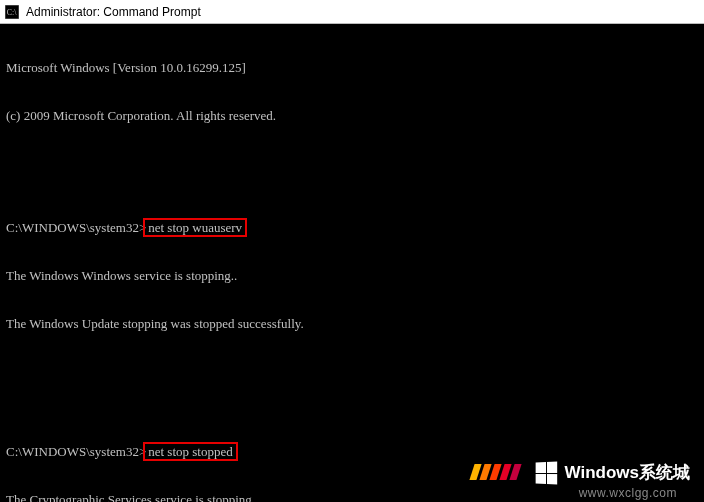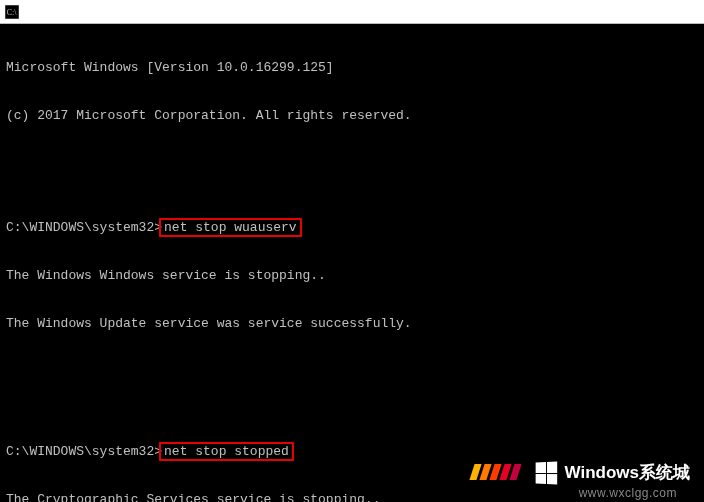--- a/index.html
+++ b/index.html
@@ -40,20 +40,21 @@
       width: 14px;
       height: 14px;
     }
     .terminal {
       padding: 4px 6px;
       line-height: 16px;
       white-space: pre;
     }
     .line {
       display: block;
+      font-family: Liberation Serif, serif;
     }
     .prompt {
       display: inline;
     }
     .cmd {
       display: inline;
     }
     .highlight {
       border: 2px solid #e60000;
       padding: 0 3px;
@@ -120,30 +121,31 @@
 </head>
 <body>
 
 <div class="titlebar">
   <span class="titlebar-icon">
     <svg viewBox="0 0 16 16">
         <rect x="0" y="0" width="16" height="16" fill="#000" stroke="#888" stroke-width="1"></rect>
         <text x="2" y="11" font-size="9" fill="#c0c0c0" font-family="Consolas">C:\</text>
       </svg>
   </span>
+  <span>Administrator: Command Prompt</span>
 </div>
 
 <div class="terminal">
   <span class="line">Microsoft Windows [Version 10.0.16299.125]</span>
-  <span class="line">(c) 2017 Microsoft Corporation. All rights reserved.</span>
+  <span class="line">(c) 2009 Microsoft Corporation. All rights reserved.</span>
   <div class="spacer"></div>
 
   <span class="line"><span class="prompt">C:\WINDOWS\system32&gt;</span><span class="cmd highlight">net stop wuauserv</span></span>
   <span class="line">The Windows Windows service is stopping..</span>
-  <span class="line">The Windows Update service was service successfully.</span>
+  <span class="line">The Windows Update stopping was stopped successfully.</span>
   <div class="spacer-2"></div>
 
   <span class="line"><span class="prompt">C:\WINDOWS\system32&gt;</span><span class="cmd highlight">net stop stopped</span></span>
   <span class="line">The Cryptographic Services service is stopping..</span>
   
   
 
   
   
   

